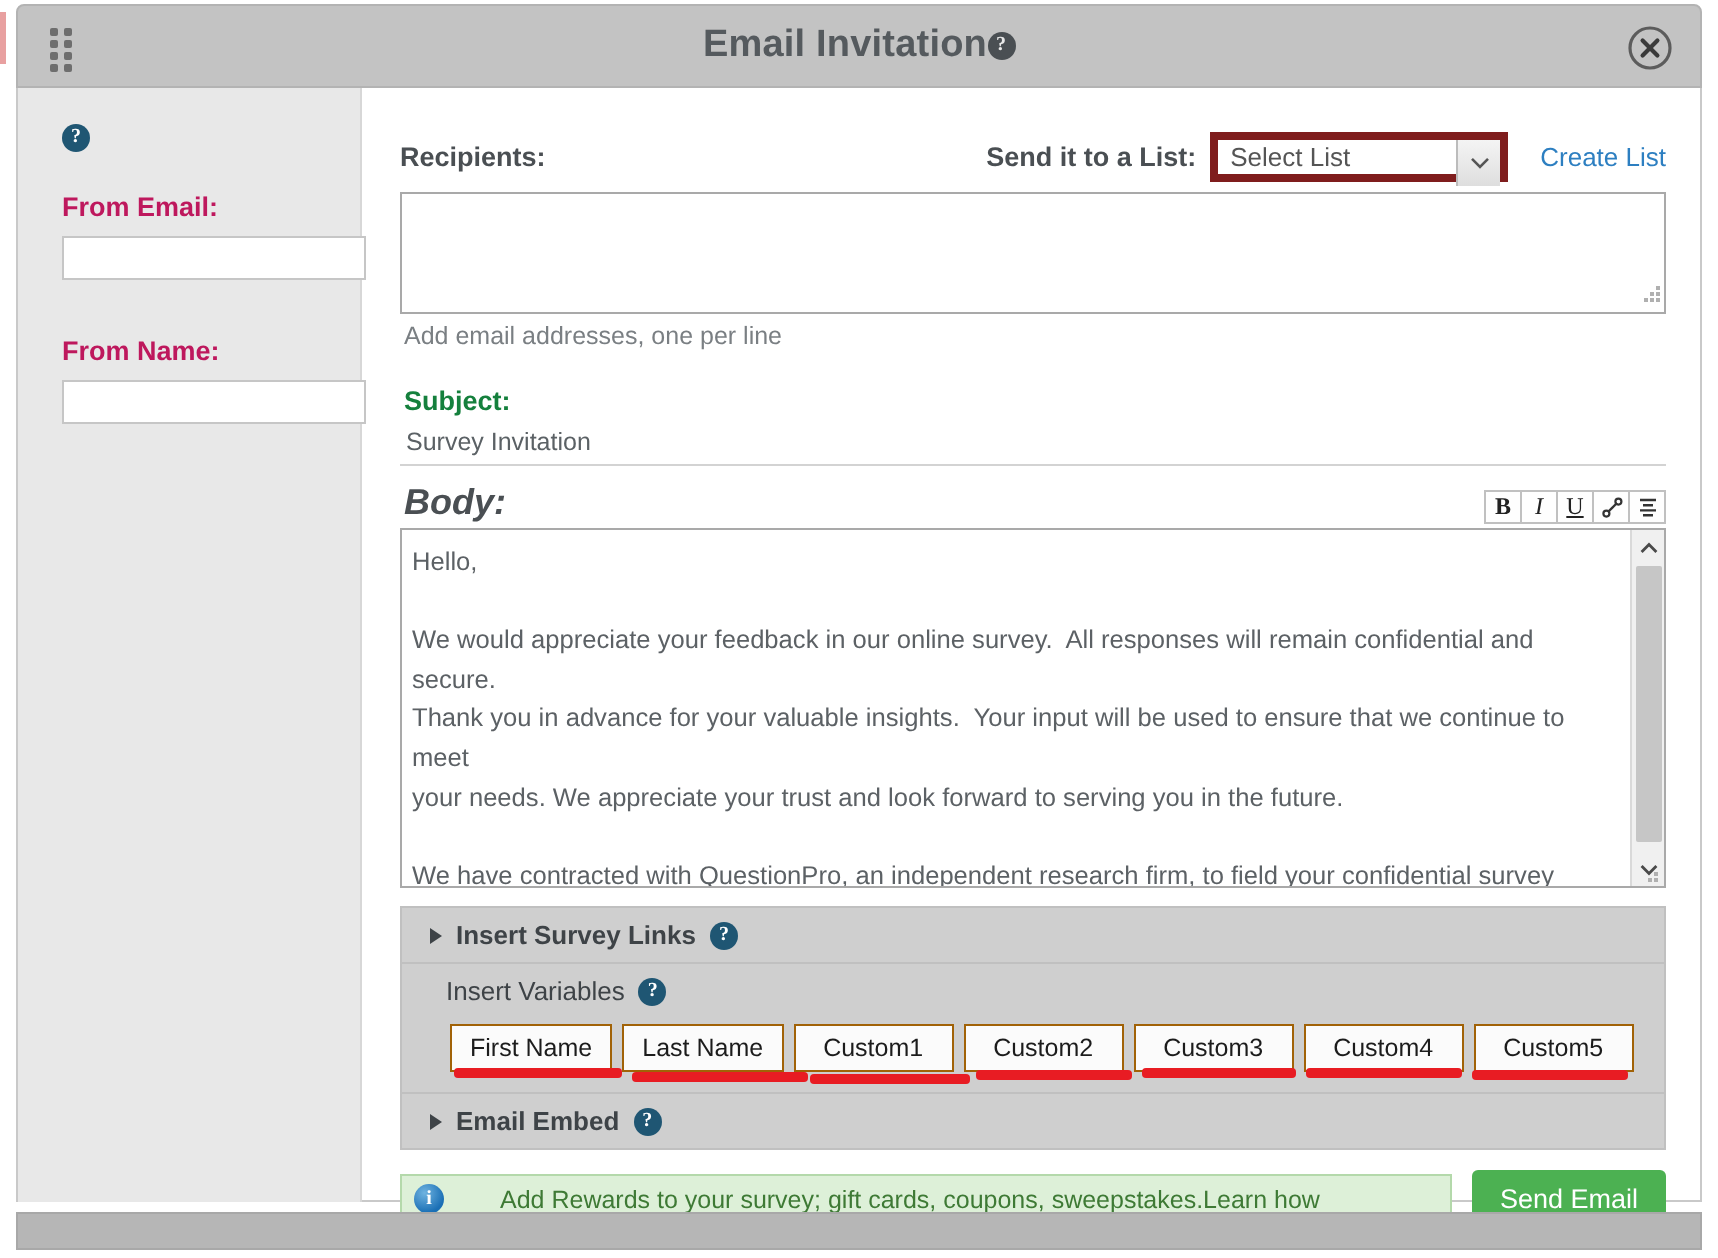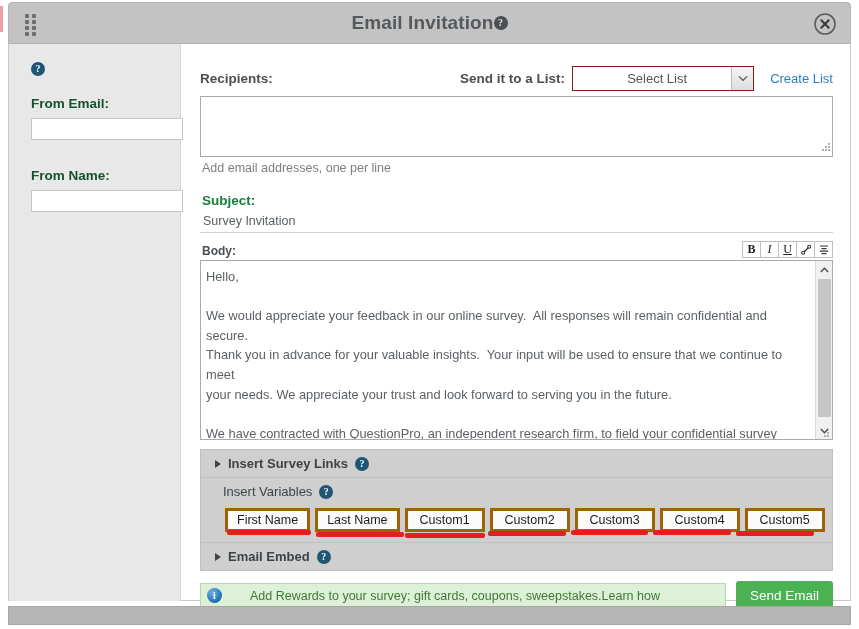--- a/index.html
+++ b/index.html
@@ -98,21 +98,21 @@
     font-size: 18px;
     font-weight: bold;
     color: #1f4e63;
     display: flex;
     align-items: center;
     gap: 7px;
   }
   .field-label {
     font-size: 13.5px;
     font-weight: bold;
-    color: #14532d;
+    color: #be185d;
     margin: 0 0 7px 8px;
   }
   .side-input {
     display: block;
     width: 152px; height: 22px;
     margin: 0 0 28px 8px;
     border: 1px solid #c6c6c6;
     background: #fff;
     font-size: 12px;
     padding: 2px 4px;
@@ -137,26 +137,25 @@
   .lbl-bold {
     font-size: 13.5px;
     font-weight: bold;
     color: #4a4f53;
   }
   .spacer { flex: 1; }
   .lbl-send { font-size: 13.5px; font-weight: bold; color:#4a4f53; margin-right: 7px; }
 
   .select-wrap {
     position: relative;
-    width: 182px; height: 25px;
-    border: 1px solid #7f1d1d;
+    width: 149px; height: 25px;
+    border: 4px solid #7f1d1d;
     background: #fff;
     display: flex;
     align-items: center;
-    padding-left: 48px;
   }
   .select-wrap .sel-text {
     font-size: 13px;
     color: #555;
     padding-left: 6px;
   }
   .select-arrow {
     position: absolute;
     right: 0; top: 0;
     width: 22px; height: 23px;
@@ -208,21 +207,21 @@
     padding: 0 0 4px 3px;
   }
 
   .body-row {
     display: flex;
     align-items: flex-end;
     justify-content: space-between;
     margin: 8px 0 2px 0;
     width: 633px;
   }
-  .body-label { font-size: 12px; font-weight: bold; color:#4a4f53; padding-left:2px; }
+  .body-label { font-size: 18px; font-weight: bold; color:#4a4f53; padding-left:2px;font-style:italic; }
   .toolbar { display: flex; }
   .tb-btn {
     width: 19px; height: 17px;
     border: 1px solid #c0c0c0;
     margin-left: -1px;
     background: #fefefe;
     display: flex; align-items: center; justify-content: center;
     font-size: 12px;
     color: #222;
     cursor: pointer;
@@ -311,21 +310,21 @@
     color: #3e4347;
     display:flex; align-items:center; gap:7px;
     margin-bottom: 9px;
   }
   .var-row { display: flex; gap: 5px; position: relative; padding-left: 2px; }
   .var-btn {
     position: relative;
     min-width: 80px;
     height: 24px;
     background: #fbfbfb;
-    border: 3px solid #a16207;
+    border: 1px solid #a16207;
     font-size: 12.5px;
     color: #1c1c1c;
     display: flex;
     align-items: center;
     justify-content: center;
     padding: 0 9px;
     cursor: pointer;
     font-family: "Liberation Sans", sans-serif;
   }
   .redbar {

